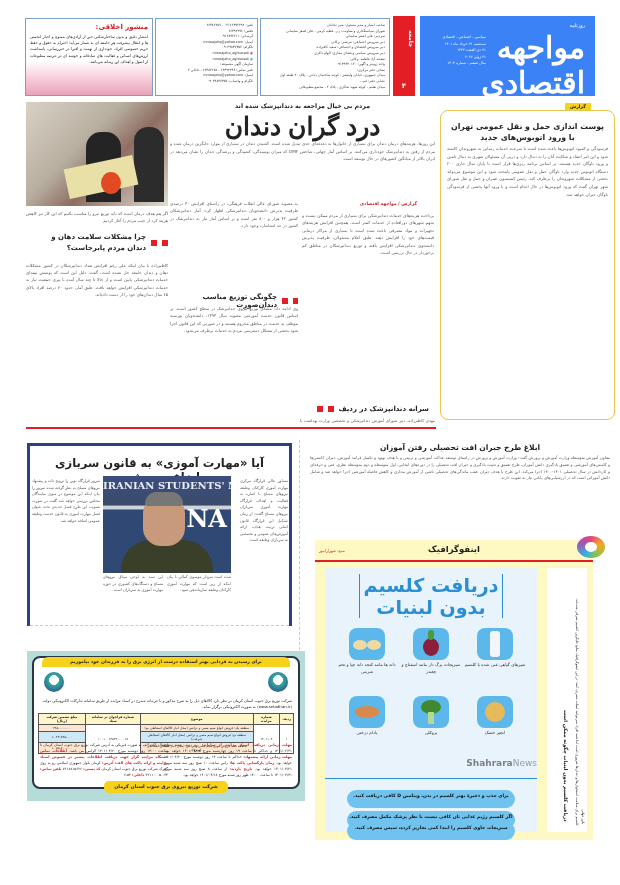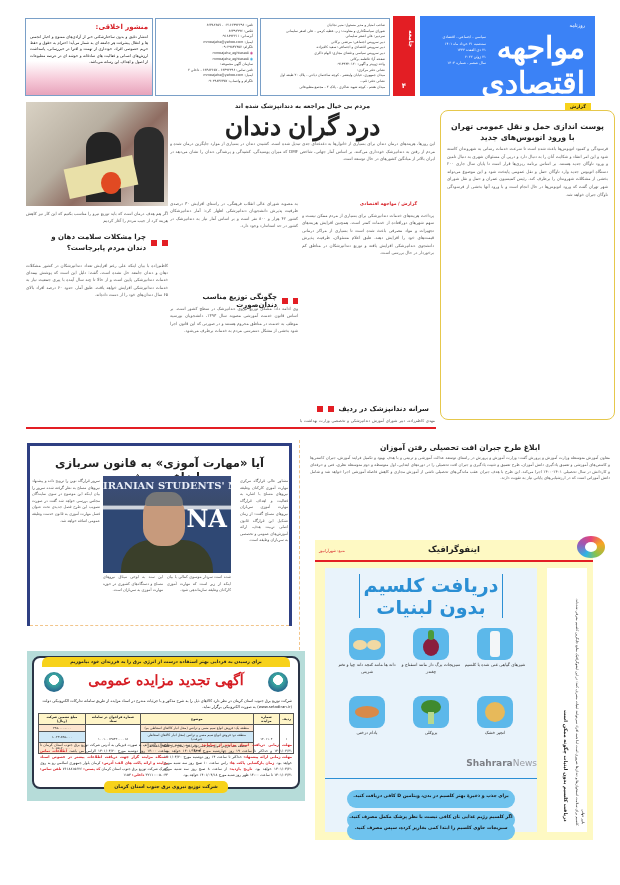--- a/index.html
+++ b/index.html
@@ -205,21 +205,20 @@
 <div id="sk-col-r" class="abs filler" style="font-size:3.8px;line-height:6.6px">مشاور عالی قرارگاه مرکزی مهارت آموزی کارکنان وظیفه نیروهای مسلح با اشاره به فعالیت و اهداف قرارگاه مهارت آموزی سربازان نیروهای مسلح گفت: از زمان تشکیل این قرارگاه قانون اصلی تربیت هدف، ارائه آموزش‌های عمومی و تخصصی به سربازان وظیفه است.</div>
 <div id="sk-col-l" class="abs filler" style="font-size:3.8px;line-height:6.6px">سرور قرارگاه نوین را ترویج داده و پیشنهاد نیروهای مسلح به نظر گرفته شده سرور را بیان اینکه این موضوع در سوی نمایندگان مجلس بررسی خواهد شد گفت در صورت تصویب این طرح فصل جدیدی تحت عنوان فصل مهارت آموزی به قانون خدمت وظیفه عمومی اضافه خواهد شد.</div>
 <div id="sk-col-m1" class="abs filler" style="font-size:3.8px;line-height:6.6px">شده است سردار موسوی کمالی با بیان اینکه از زیر است که مهارت آموزی کارکنان وظیفه سازماندهی شود.</div>
 <div id="sk-col-m2" class="abs filler" style="font-size:3.8px;line-height:6.6px">این سند به لوحی میثاق نیروهای مسلح و دستگاه‌های کشوری در حوزه مهارت آموزی به سربازان است.</div>
 
 <div id="ad" class="abs">
   <div id="ad-inner">
     <div id="ad-top">برای رسیدن به فردایی بهتر استفاده درست از انرژی برق را به فرزندان خود بیاموزیم</div>
     <div class="ad-logo" style="left:10px"></div>
     <div class="ad-logo" style="right:10px"></div>
-    <div id="ad-title">آگهی تجدید مزایده عمومی</div>
     <div id="ad-intro">شرکت توزیع برق جنوب استان کرمان در نظر دارد کالاهای ذیل را به شرح مذکور و با جزئیات مندرج در اسناد مزایده از طریق سامانه تدارکات الکترونیکی دولت (www.setadiran.ir) به صورت الکترونیکی برگزار نماید.</div>
     <table id="ad-table">
       <tbody>
           <tr>
         <th>ردیف</th>
         <th>شماره مزایده</th>
         <th>موضوع</th>
         <th>شماره فراخوان در سامانه ستاد</th>
         <th>مبلغ تضمین شرکت (ریال)</th>
       </tr>

